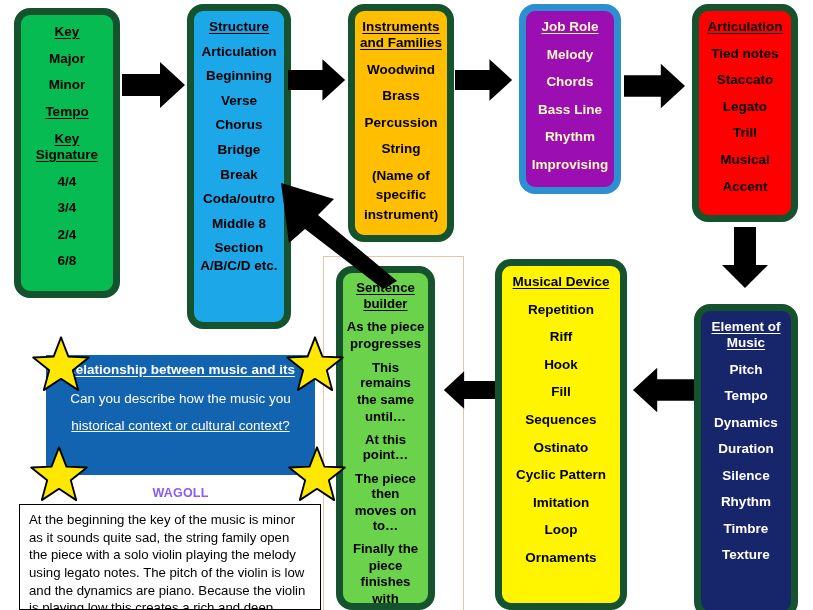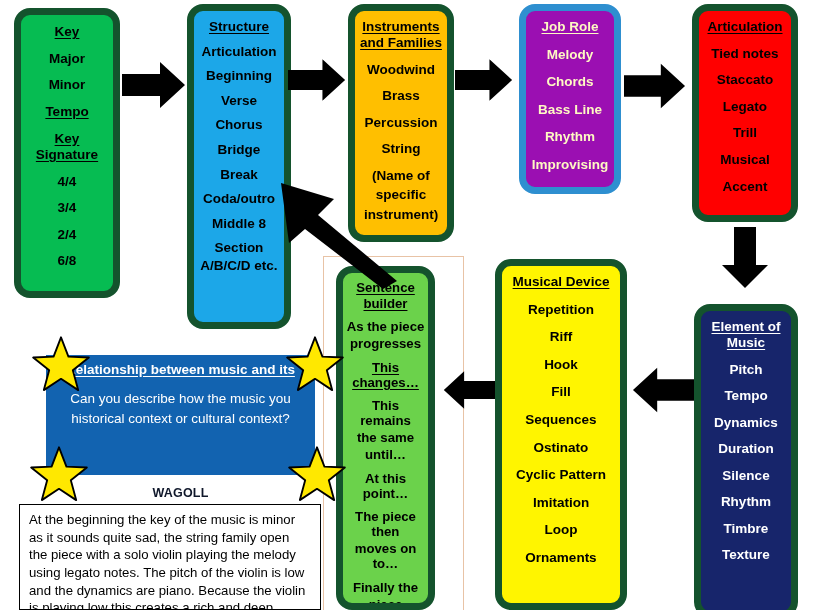--- a/index.html
+++ b/index.html
@@ -57,21 +57,21 @@
     font-weight: 700; text-decoration: underline; text-underline-offset: 2px;
     font-size: 13.5px; line-height: 1.32;
   }
   #relationship-panel .rbody {
     font-weight: 500; font-size: 13.5px; line-height: 1.40; margin-top: 11px;
   }
   .star { position: absolute; }
 
   #wagoll-label {
     position: absolute;
-    color: #0f172a;
+    color: #8b5cf6;
     font-weight: 700;
     font-size: 12.5px;
     text-align: center;
     letter-spacing: .2px;
   }
   #wagoll-box {
     position: absolute;
     border: 1.5px solid #000;
     background: #fff;
     color: #000;
@@ -224,42 +224,41 @@
     </svg>
   </div>
 
   <div class="box lgreen" id="box-sentence-builder" style="left:336px; top:266px; width:99px; height:344px; padding:7px 2px; justify-content:flex-start; gap:8px; font-size:13.2px;">
     <div style="line-height:1.2;">
       <div class="hd">Sentence</div>
       <div class="hd">builder</div>
     </div>
     <div class="it">As the piece</div>
     <div class="it" style="margin-top:-6px;">progresses</div>
-    <div class="it" style="text-decoration:underline; text-underline-offset:2px;">This changes…</div>
     <div class="it">This remains</div>
     <div class="it" style="margin-top:-6px;">the same</div>
     <div class="it" style="margin-top:-6px;">until…</div>
     <div class="it">At this point…</div>
     <div class="it">The piece then</div>
     <div class="it" style="margin-top:-6px;">moves on to…</div>
     <div class="it">Finally the</div>
     <div class="it" style="margin-top:-6px;">piece finishes</div>
     <div class="it" style="margin-top:-6px;">with</div>
   </div>
 
   <div class="arrow" style="left:279px; top:177px;">
     <svg width="120" height="112" viewBox="0 0 120 112">
       <polygon points="2,6 55,22 39,38 118,104 104,112 26,52 10,66" fill="#000000"></polygon>
     </svg>
   </div>
 
   <div id="relationship-panel" style="left:46px; top:355px; width:269px; height:120px;">
     <div class="rtitle">Relationship between music and its</div>
     <div class="rbody">Can you describe how the music you</div>
-    <div class="rbody" style="margin-top:1px;">historical context or cultural context?</div>
+    <div class="rbody" style="margin-top:8px;text-decoration:underline;">historical context or cultural context?</div>
   </div>
 
   <div class="star" style="left:32px; top:336px;">
     <svg width="58" height="56" viewBox="0 0 50 48">
       <polygon points="25,1 31.4,17.6 49,18.4 35.2,29.4 39.8,46.5 25,36.8 10.2,46.5 14.8,29.4 1,18.4 18.6,17.6" fill="#FFE800" stroke="#000000" stroke-width="1.6" stroke-linejoin="round"></polygon>
     </svg>
   </div>
   <div class="star" style="left:286px; top:336px;">
     <svg width="58" height="56" viewBox="0 0 50 48">
       <polygon points="25,1 31.4,17.6 49,18.4 35.2,29.4 39.8,46.5 25,36.8 10.2,46.5 14.8,29.4 1,18.4 18.6,17.6" fill="#FFE800" stroke="#000000" stroke-width="1.6" stroke-linejoin="round"></polygon>

